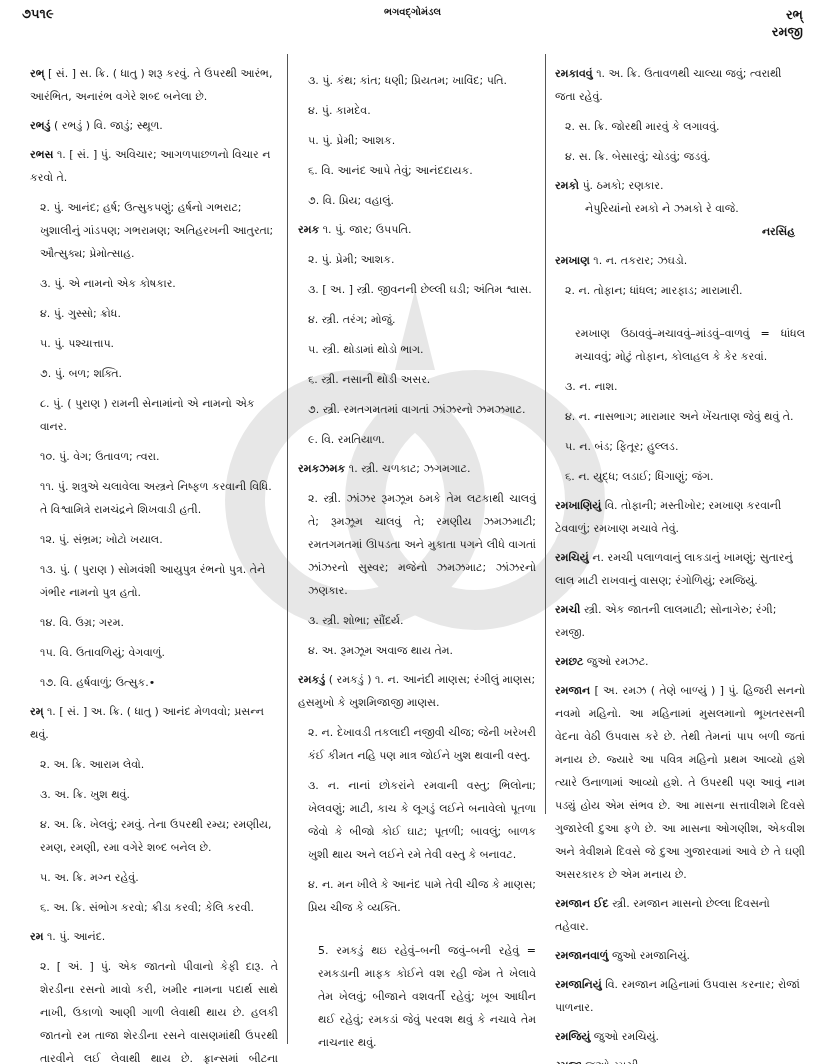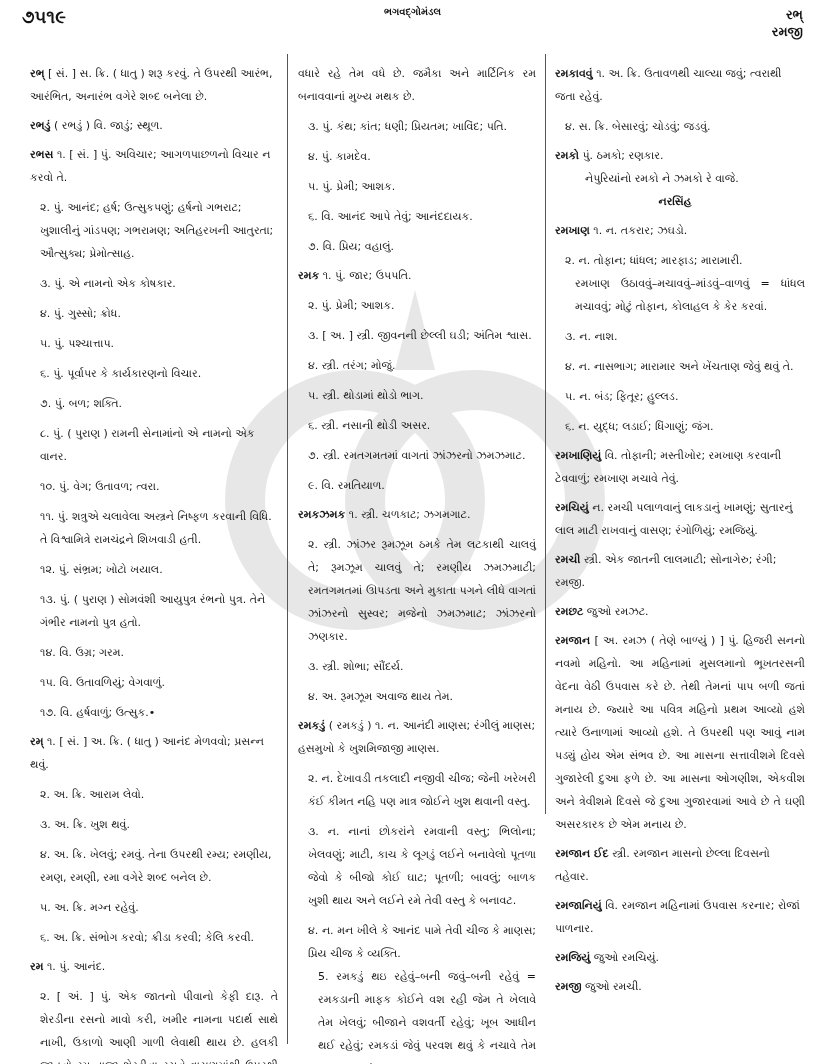--- a/index.html
+++ b/index.html
@@ -7,37 +7,37 @@
     width: 825px; height: 1064px; background: #ffffff; position: relative; overflow: hidden;
     font-family: "DejaVu Sans", sans-serif; color: #141414;
   }
   .watermark {
     position: absolute; left: 215px; top: 250px; width: 400px; height: 500px;
     pointer-events: none; opacity: 0.09;
   }
   .header {
     position: absolute; left: 0; top: 0; width: 825px; height: 46px;
   }
-  .hdr-left { position: absolute; left: 22px; top: 6px; font-size: 18px; font-weight: bold; text-align: right; }
+  .hdr-left { position: absolute; left: 22px; top: 6px; font-size: 13px; font-weight: bold; text-align: right; }
   .hdr-center { position: absolute; left: 0; right: 0; top: 6px; text-align: center; font-size: 10px; font-weight: bold; }
   .hdr-right { position: absolute; right: 22px; top: 6px; font-size: 13px; font-weight: bold; text-align: right; line-height: 17px; }
   .columns { position: absolute; top: 46px; left: 0; width: 825px; height: 1018px; }
   .col { position: absolute; top: 16px; font-size: 11px; line-height: 23px; }
   .col-1 { left: 30px; width: 248px; }
   .col-2 { left: 298px; width: 238px; }
   .col-3 { left: 555px; width: 250px; }
   .divider { position: absolute; top: 8px; width: 1px; background: #555; }
   .div-1 { left: 287px; height: 990px; }
   .div-2 { left: 545px; height: 760px; }
   .entry { margin-bottom: 6px; }
   .hw { font-weight: bold; }
   .sense { padding-left: 10px; margin-top: 7px; }
-  .sub { padding-left: 20px; }
+  .sub { padding-left: 20px; margin-top: 20px; }
   .quote { padding-left: 30px; }
-  .attrib { text-align: center; font-weight: bold; padding-right: 10px; }
+  .attrib { text-align: right; font-weight: bold; padding-right: 10px; }
   .line { text-align: justify; }
 </style>
 </head>
 <body>
 
 <svg class="watermark" viewBox="0 0 400 500">
   <circle cx="140" cy="250" r="110" fill="none" stroke="#000" stroke-width="40"></circle>
   <circle cx="260" cy="250" r="110" fill="none" stroke="#000" stroke-width="40"></circle>
   <path d="M200 40 L180 120 L220 120 Z" fill="#000"></path>
 </svg>
@@ -64,21 +64,20 @@
       <span class="hw">રભડું</span>
       <span>( રભડું ) વિ. જાડું; સ્થૂળ.</span>
     </div>
     <div class="entry">
       <span class="hw">રભસ</span>
       <span>૧. [ સં. ] પું. અવિચાર; આગળપાછળનો વિચાર ન કરવો તે.</span>
       <div class="sense">૨. પું. આનંદ; હર્ષ; ઉત્સુકપણું; હર્ષનો ગભરાટ; ખુશાલીનું ગાંડપણ; ગભરામણ; અતિહરખની આતુરતા; ઔત્સુક્ય; પ્રેમોત્સાહ.</div>
       <div class="sense">૩. પું. એ નામનો એક કોષકાર.</div>
       <div class="sense">૪. પું. ગુસ્સો; ક્રોધ.</div>
       <div class="sense">૫. પું. પશ્ચાત્તાપ.</div>
-      <div class="sense">૬. પું. પૂર્વાપર કે કાર્યકારણનો વિચાર.</div>
       <div class="sense">૭. પું. બળ; શક્તિ.</div>
       <div class="sense">૮. પું. ( પુરાણ ) રામની સેનામાંનો એ નામનો એક વાનર.</div>
       <div class="sense">૧૦. પું. વેગ; ઉતાવળ; ત્વરા.</div>
       <div class="sense">૧૧. પું. શત્રુએ ચલાવેલા અસ્ત્રને નિષ્ફળ કરવાની વિધિ. તે વિશ્વામિત્રે રામચંદ્રને શિખવાડી હતી.</div>
       <div class="sense">૧૨. પું. સંભ્રમ; ખોટો ખયાલ.</div>
       <div class="sense">૧૩. પું. ( પુરાણ ) સોમવંશી આયુપુત્ર રંભનો પુત્ર. તેને ગંભીર નામનો પુત્ર હતો.</div>
       <div class="sense">૧૪. વિ. ઉગ્ર; ગરમ.</div>
       <div class="sense">૧૫. વિ. ઉતાવળિયું; વેગવાળું.</div>
       <div class="sense">૧૭. વિ. હર્ષવાળું; ઉત્સુક.•</div>
     </div>
@@ -93,21 +92,20 @@
     </div>
     <div class="entry">
       <span class="hw">રમ</span>
       <span>૧. પું. આનંદ.</span>
       <div class="sense line">૨. [ અં. ] પું. એક જાતનો પીવાનો કેફી દારૂ. તે શેરડીના રસનો માવો કરી, ખમીર નામના પદાર્થ સાથે નાખી, ઉકાળો આણી ગાળી લેવાથી થાય છે. હલકી જાતનો રમ તાજા શેરડીના રસને વાસણમાંથી ઉપરથી તારવીને લઈ લેવાથી થાય છે. ફ્રાન્સમાં બીટના રસમાંથી તે થાય છે. તેમાં બાળેલી ખાંડ નાખવાથી રંગ આવે છે. તેની સુગંધ તે જેમ</div>
     </div>
   </div>
 
   <div class="col col-2">
     <div class="entry">
-      <div class="line">વધારે રહે તેમ વધે છે. જમૈકા અને માર્ટિનિક રમ બનાવવાનાં મુખ્ય મથક છે.</div>
       <div class="sense">૩. પું. કંથ; કાંત; ધણી; પ્રિયતમ; ખાવિંદ; પતિ.</div>
       <div class="sense">૪. પું. કામદેવ.</div>
       <div class="sense">૫. પું. પ્રેમી; આશક.</div>
       <div class="sense">૬. વિ. આનંદ આપે તેવું; આનંદદાયક.</div>
       <div class="sense">૭. વિ. પ્રિય; વહાલું.</div>
     </div>
     <div class="entry">
       <span class="hw">રમક</span>
       <span>૧. પું. જાર; ઉપપતિ.</span>
       <div class="sense">૨. પું. પ્રેમી; આશક.</div>
@@ -133,20 +131,21 @@
       <div class="sense line">૪. ન. મન ખીલે કે આનંદ પામે તેવી ચીજ કે માણસ; પ્રિય ચીજ કે વ્યક્તિ.</div>
       <div class="sub line">5. રમકડું થઇ રહેવું–બની જવું–બની રહેવું = રમકડાની માફક કોઈને વશ રહી જેમ તે ખેલાવે તેમ ખેલવું; બીજાને વશવર્તી રહેવું; ખૂબ આધીન થઈ રહેવું; રમકડાં જેવું પરવશ થવું કે નચાવે તેમ નાચનાર થવું.</div>
       <div class="sub line">૨. રાજાનું રમકડું = રાજાને ગમે તે પ્રકારે રાજી રાખનાર માણસ.</div>
     </div>
   </div>
 
   <div class="col col-3">
     <div class="entry">
       <span class="hw">રમકાવવું</span>
       <span>૧. અ. ક્રિ. ઉતાવળથી ચાલ્યા જવું; ત્વરાથી જતા રહેવું.</span>
+      <div class="sense">૨. સ. ક્રિ. જોરથી મારવું કે લગાવવું.</div>
       <div class="sense">૪. સ. ક્રિ. બેસારવું; ચોડવું; જડવું.</div>
     </div>
     <div class="entry">
       <span class="hw">રમકો</span>
       <span>પું. ઠમકો; રણકાર.</span>
       <div class="quote">નેપુરિયાંનો રમકો ને ઝમકો રે વાજે.</div>
       <div class="attrib">નરસિંહ</div>
     </div>
     <div class="entry">
       <span class="hw">રમખાણ</span>
@@ -176,20 +175,24 @@
     </div>
     <div class="entry line">
       <span class="hw">રમજાન</span>
       <span>[ અ. રમઝ ( તેણે બાળ્યું ) ] પું. હિજરી સનનો નવમો મહિનો. આ મહિનામાં મુસલમાનો ભૂખતરસની વેદના વેઠી ઉપવાસ કરે છે. તેથી તેમનાં પાપ બળી જતાં મનાય છે. જ્યારે આ પવિત્ર મહિનો પ્રથમ આવ્યો હશે ત્યારે ઉનાળામાં આવ્યો હશે. તે ઉપરથી પણ આવું નામ પડ્યું હોય એમ સંભવ છે. આ માસના સત્તાવીશમે દિવસે ગુજારેલી દુઆ ફળે છે. આ માસના ઓગણીશ, એકવીશ અને ત્રેવીશમે દિવસે જે દુઆ ગુજારવામાં આવે છે તે ઘણી અસરકારક છે એમ મનાય છે.</span>
     </div>
     <div class="entry">
       <span class="hw">રમજાન ઈદ</span>
       <span>સ્ત્રી. રમજાન માસનો છેલ્લા દિવસનો તહેવાર.</span>
     </div>
     <div class="entry">
+      <span class="hw">રમજાનવાળું</span>
+      <span>જુઓ રમજાનિયું.</span>
+    </div>
+    <div class="entry">
       <span class="hw">રમજાનિયું</span>
       <span>વિ. રમજાન મહિનામાં ઉપવાસ કરનાર; રોજાં પાળનાર.</span>
     </div>
     <div class="entry">
       <span class="hw">રમજિયું</span>
       <span>જુઓ રમચિયું.</span>
     </div>
     <div class="entry">
       <span class="hw">રમજી</span>
       <span>જુઓ રમચી.</span>

